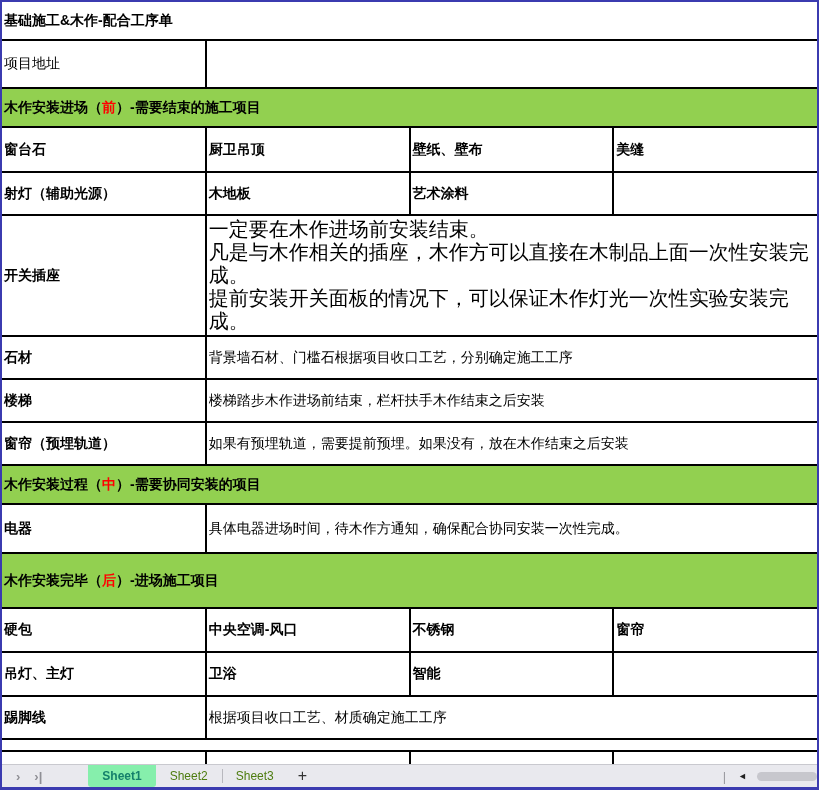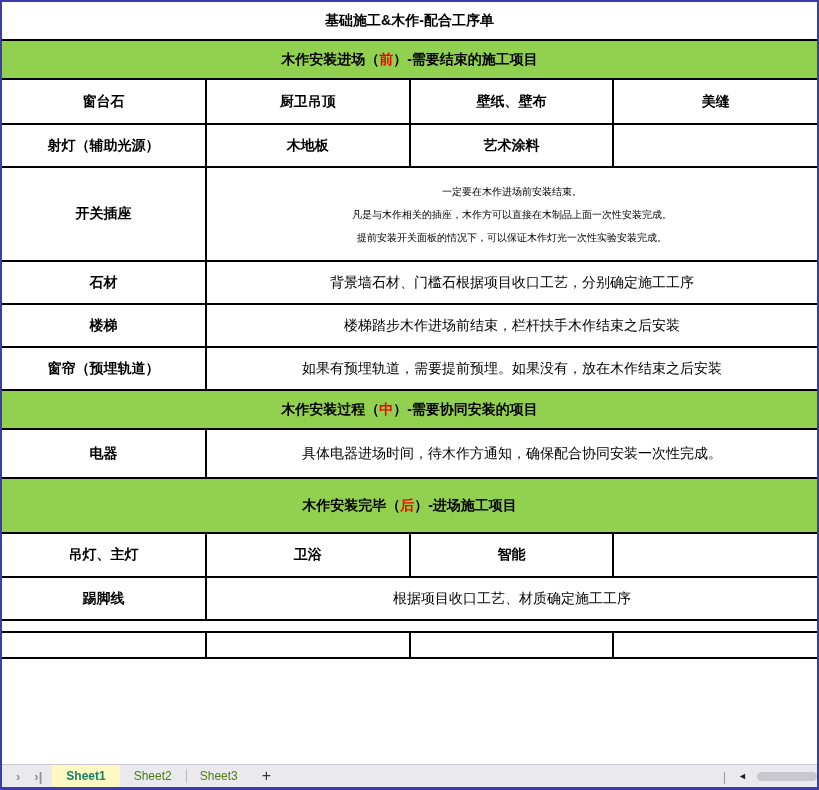--- a/index.html
+++ b/index.html
@@ -17,42 +17,42 @@
 
   .sheet-area { flex: 1; overflow: hidden; }
 
   table.sheet {
     width: 100%;
     border-collapse: collapse;
     table-layout: fixed;
   }
   table.sheet td {
     border: 2px solid #000;
-    text-align: center;
+    text-align: left;
     vertical-align: middle;
     font-size: 14px;
     padding: 2px 2px;
     overflow: hidden;
   }
   table.sheet tr td:first-child { border-left: none; }
   table.sheet tr td:last-child  { border-right: none; }
   table.sheet tr.first td { border-top: none; }
 
   td.title-cell   { font-weight: bold; font-size: 16px; }
   td.label-cell   { font-weight: bold; }
   td.plain-label  { font-weight: normal; }
   td.grid-cell    { font-weight: bold; }
   td.desc-cell    { font-weight: normal; font-size: 14px; }
   td.section-cell {
     background: #92d050;
     font-weight: bold;
     font-size: 15px;
   }
   td.section-cell .hl { color: #ff0000; }
-  .desc-line { line-height: 23px; font-size: 10px; }
+  .desc-line { line-height: 23px; font-size: 20px; }
 
   
   .tabbar {
     height: 23px;
     background: #e9e9ee;
     border-top: 1px solid #c9c9cf;
     display: flex;
     align-items: stretch;
     font-size: 12px;
     color: #444;
@@ -68,24 +68,25 @@
   }
   .nav-arrows span { cursor: default; }
   .tab {
     display: flex; align-items: center;
     padding: 0 14px;
     position: relative;
     color: #4d7c0f;
     white-space: nowrap;
   }
   .tab.active {
-    background: #fef9c3;
+    background: #86efac;
     color: #15806b;
     font-weight: bold;
     border-radius: 0 0 3px 3px;
+    margin-left: 36px;
   }
   .tab:not(.active) + .tab:not(.active)::before {
     content: "";
     position: absolute; left: 0; top: 4px; bottom: 4px;
     width: 1px; background: #b8b8be;
   }
   .add-sheet {
     display: flex; align-items: center;
     padding: 0 10px;
     font-size: 16px;
@@ -115,20 +116,24 @@
           <col style="width:25%">
           <col style="width:25%">
           <col style="width:25%">
       </colgroup>
       <tbody>
 
         <tr class="first" style="height:38px">
           <td colspan="4" class="title-cell">基础施工&amp;木作-配合工序单</td>
         </tr>
 
+        <tr style="height:48px">
+          <td class="plain-label">项目地址</td>
+          <td colspan="3"></td>
+        </tr>
 
         <tr style="height:39px">
           <td colspan="4" class="section-cell"><span>木作安装进场（</span><span class="hl">前</span><span>）-需要结束的施工项目</span></td>
         </tr>
 
         <tr style="height:45px">
           <td class="grid-cell">窗台石</td>
           <td class="grid-cell">厨卫吊顶</td>
           <td class="grid-cell">壁纸、壁布</td>
           <td class="grid-cell">美缝</td>
@@ -172,20 +177,26 @@
 
         <tr style="height:49px">
           <td class="label-cell">电器</td>
           <td colspan="3" class="desc-cell">具体电器进场时间，待木作方通知，确保配合协同安装一次性完成。</td>
         </tr>
 
         <tr style="height:55px">
           <td colspan="4" class="section-cell"><span>木作安装完毕（</span><span class="hl">后</span><span>）-进场施工项目</span></td>
         </tr>
 
+        <tr style="height:44px">
+          <td class="grid-cell">硬包</td>
+          <td class="grid-cell">中央空调-风口</td>
+          <td class="grid-cell">不锈钢</td>
+          <td class="grid-cell">窗帘</td>
+        </tr>
 
         <tr style="height:44px">
           <td class="grid-cell">吊灯、主灯</td>
           <td class="grid-cell">卫浴</td>
           <td class="grid-cell">智能</td>
           <td class="grid-cell"></td>
         </tr>
 
         <tr style="height:43px">
           <td class="label-cell">踢脚线</td>

